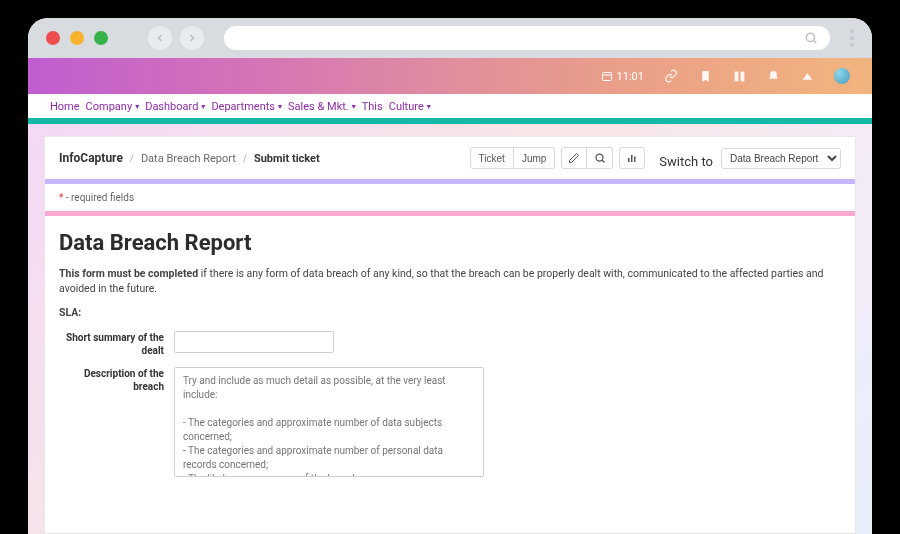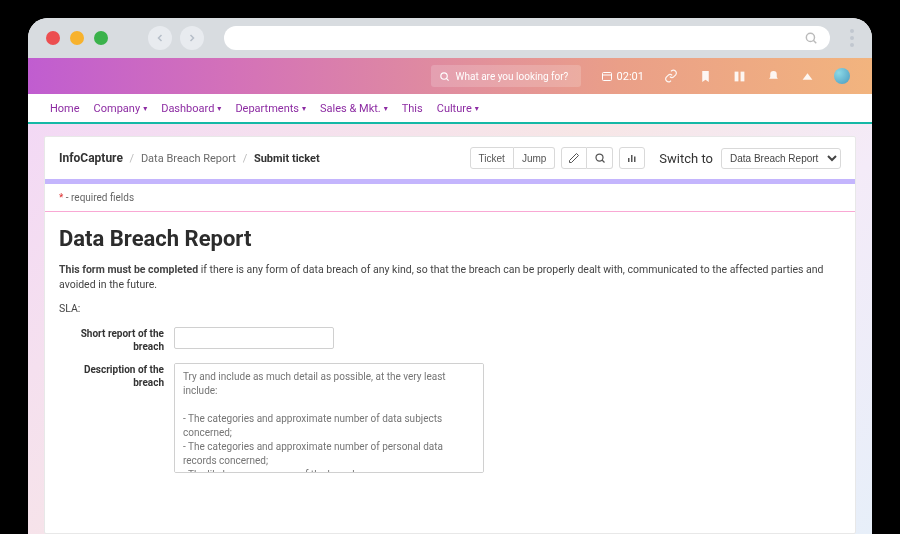--- a/index.html
+++ b/index.html
@@ -57,22 +57,22 @@
   .search-pill {
     background: rgba(255,255,255,.18);
     height:22px; width:150px; border-radius:3px;
     display:flex; align-items:center; gap:6px; padding:0 8px;
     font-size:10px;
   }
   .time-pill { display:flex; align-items:center; gap:4px; font-size:11px; }
   .icon-slot { width:14px; height:14px; display:flex; align-items:center; justify-content:center; opacity:.9; }
   .avatar { width:16px; height:16px; border-radius:50%; background: radial-gradient(circle at 30% 30%, #8cd9e6, #4a9abf); }
   .menu-bar {
-    height:30px; background:#fff; display:flex; align-items:center; gap:14px;
-    padding:6px 22px; border-bottom:2px solid #14b8a6; font-size:11px;
+    height:30px; background:#fff; display:flex; align-items:center; gap:6px;
+    padding:6px 22px; border-bottom:6px solid #14b8a6; font-size:11px;
   }
   .menu-item { color:#8d2ca3; cursor:pointer; display:flex; align-items:center; gap:3px; }
   .menu-item .chev { font-size:8px; }
   .page-bg {
     background: linear-gradient(135deg, #f3d9f5 0%, #f5e0ef 20%, #f7e6e6 45%, #f4ebf8 70%, #e7eff9 100%);
     height: calc(100% - 106px);
     padding: 12px 16px 0;
     overflow:hidden;
   }
   .card {
@@ -82,40 +82,40 @@
   }
   .card-header {
     display:flex; align-items:center; justify-content:space-between;
     padding:10px 14px; border-bottom:5px solid #c4b5fd;
     font-size:11px;
   }
   .breadcrumb { color:#6a6a6a; font-size:11px; }
   .breadcrumb .app { color:#333; font-weight:bold; font-size:12px; }
   .breadcrumb .sep { color:#bbb; margin:0 4px; }
   .breadcrumb .cur { color:#333; font-weight:bold; }
-  .actions { display:flex; align-items:center; gap:6px; }
+  .actions { display:flex; align-items:flex-end; gap:6px; }
   .btn {
     border:1px solid #d9d9d9; background:#fff; color:#555;
     font-size:10px; padding:3px 8px; border-radius:3px; cursor:pointer;
     display:flex; align-items:center; justify-content:center; min-height:22px;
   }
   .btn.icon-btn { padding:3px 5px; width:26px; }
   .btn-attached-left { border-top-right-radius:0; border-bottom-right-radius:0; }
   .btn-attached-right { border-top-left-radius:0; border-bottom-left-radius:0; border-left:0; }
   .switch-lbl { font-size:13px; color:#333; margin-left:8px; margin-right:2px; }
   select.switch-select {
     border:1px solid #d9d9d9; font-size:10px; padding:3px 4px; border-radius:3px;
     background:#fff; color:#444; width:120px;
   }
-  .req-note { padding:8px 14px; font-size:10px; color:#666; border-bottom:1px solid #f9a8d4; }
+  .req-note { padding:8px 14px; font-size:10px; color:#666; border-bottom:5px solid #f9a8d4; }
   .req-note .star { color:#d33; }
   .form-body { padding:14px; font-size:11px; color:#444; overflow:hidden; }
   h1.title { font-size:22px; font-weight:700; color:#2c2c2c; margin-bottom:12px; }
   .para { margin-bottom:10px; font-size:10.5px; line-height:1.4; }
-  .sla-label { font-weight:normal; }
+  .sla-label { font-weight:bold; }
   ul.sla-list { margin:6px 0 18px 30px; font-size:10.5px; }
   ul.sla-list li { margin-bottom:4px; }
   .field-row { display:flex; margin-bottom:10px; }
   .field-label {
     width:115px; text-align:right; padding-right:10px; font-size:10px;
     font-weight:bold; color:#333; line-height:1.3;
   }
   .field-control { flex:0 0 auto; }
   input.short-input {
     width:160px; height:22px; border:1px solid #d0d0d0; border-radius:2px;
@@ -160,37 +160,28 @@
       </span>
     </div>
     <div class="chrome-dots">
       <span></span>
         <span></span>
         <span></span>
     </div>
   </div>
 
   <div class="gradient-bar">
-    <div class="search-pill">
-      <span>
-        <svg width="11" height="11" viewBox="0 0 24 24" fill="none" stroke="#fff" stroke-width="2.5">
-            <circle cx="11" cy="11" r="7"></circle>
-            <line x1="21" y1="21" x2="16" y2="16"></line>
-          </svg>
-      </span>
-      <span>What are you looking for?</span>
-    </div>
     <div class="time-pill">
       <span>
         <svg width="12" height="12" viewBox="0 0 24 24" fill="none" stroke="#fff" stroke-width="2">
             <rect x="3" y="5" width="18" height="16" rx="2"></rect>
             <line x1="3" y1="10" x2="21" y2="10"></line>
           </svg>
       </span>
-      <span>02:01</span>
+      <span>11:01</span>
     </div>
     <span class="icon-slot">
       <svg width="14" height="14" viewBox="0 0 24 24" fill="none" stroke="#fff" stroke-width="2">
           <path d="M10 13a5 5 0 007 0l3-3a5 5 0 00-7-7l-1 1"></path>
           <path d="M14 11a5 5 0 00-7 0l-3 3a5 5 0 007 7l1-1"></path>
         </svg>
     </span>
     <span class="icon-slot">
       <svg width="13" height="13" viewBox="0 0 24 24" fill="#fff">
           <path d="M6 2h12v20l-6-4-6 4z"></path>
@@ -269,21 +260,21 @@
       </div>
 
       <div class="form-body">
         <h1 class="title">Data Breach Report</h1>
         <p class="para">
           <strong>This form must be completed</strong><span> if there is any form of data breach of any kind, so that the breach can be properly dealt with, communicated to the affected parties and avoided in the future.</span>
         </p>
         <p class="para sla-label">SLA:</p>
 
         <div class="field-row">
-          <div class="field-label">Short report of the breach</div>
+          <div class="field-label">Short summary of the dealt</div>
           <div class="field-control">
             <input class="short-input" type="text" style="">
           </div>
         </div>
 
         <div class="field-row">
           <div class="field-label">Description of the breach</div>
           <div class="field-control">
             <textarea class="desc" placeholder="Try and include as much detail as possible, at the very least include:
 

